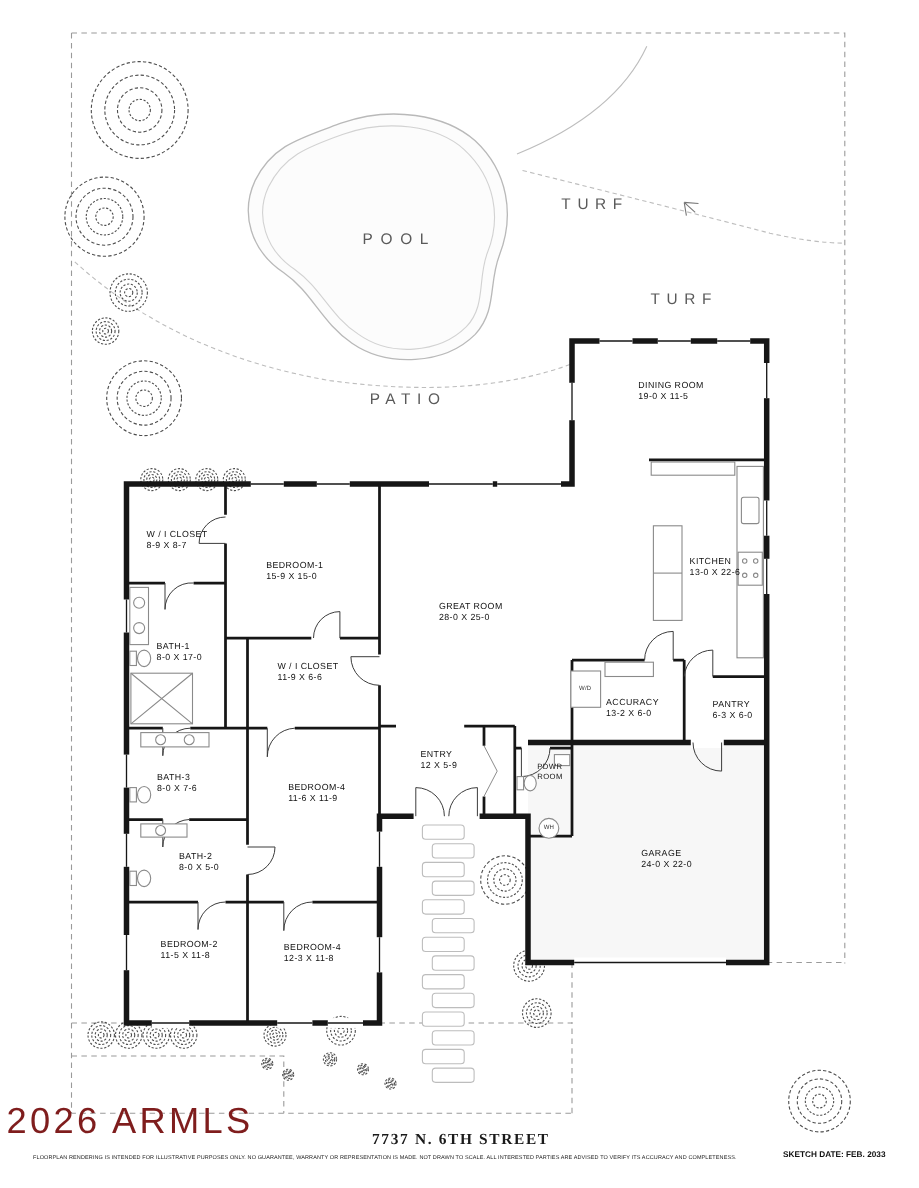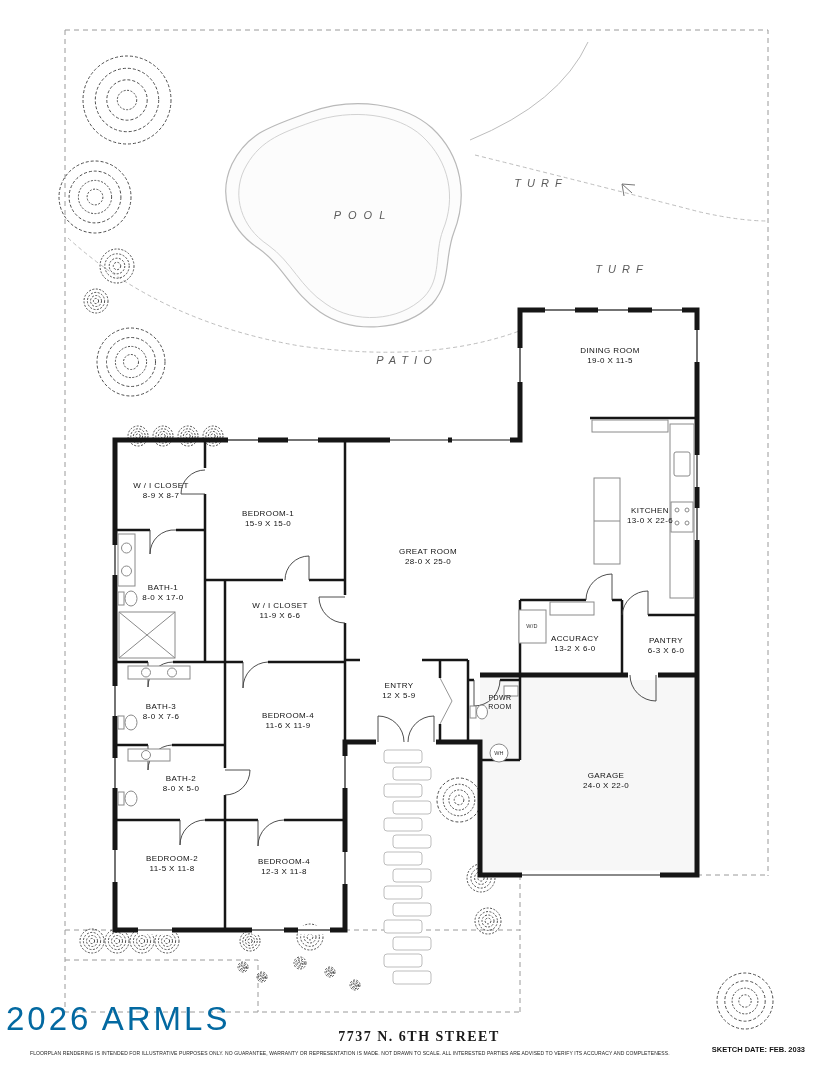--- a/index.html
+++ b/index.html
@@ -1,27 +1,27 @@
 <!DOCTYPE html>
 <html><head>
 <meta charset="utf-8">
 <style>
   html,body{margin:0;padding:0;background:#fff;}
   .page{position:relative;width:835px;height:1080px;background:#fff;overflow:hidden;
         font-family:"Liberation Sans",sans-serif;}
   .page svg{position:absolute;left:0;top:0;}
-  .lbl{position:absolute;transform:translateX(-50%);text-align:center;color:#111;
+  .lbl{position:absolute;transform:translateX(-50%);text-align:left;color:#111;
        font-size:8px;line-height:1.3;letter-spacing:.4px;white-space:nowrap;}
   .lbl .rn,.lbl .rd{display:block;}
-  .outdoor{position:absolute;transform:translateX(-50%);color:#5a5a5a;font-size:11px;
-       letter-spacing:6px;white-space:nowrap;font-style:italic;}
+  .outdoor{position:absolute;transform:translateX(-50%);color:#5a5a5a;font-size:14px;
+       letter-spacing:6px;white-space:nowrap;}
   .tinylbl{position:absolute;transform:translate(-50%,-50%);font-size:5.5px;color:#333;
        letter-spacing:.2px;white-space:nowrap;}
   .watermark{position:absolute;left:6px;top:1000px;font-size:33px;letter-spacing:3px;
-       color:#0369a1;font-family:"Liberation Sans",sans-serif;}
+       color:#7f1d1d;font-family:"Liberation Sans",sans-serif;}
   .address{position:absolute;left:395px;top:1029px;transform:translateX(-50%);
        font-family:"Liberation Serif",serif;font-weight:bold;font-size:14px;
        letter-spacing:1.5px;color:#1a1a1a;white-space:nowrap;margin-left:24px;}
   .sketch-date{position:absolute;right:30px;top:1045px;font-size:7.5px;font-weight:bold;
        color:#111;white-space:nowrap;}
   .disclaimer{position:absolute;left:30px;top:1050px;font-size:5px;color:#222;
        letter-spacing:.1px;white-space:nowrap;}
 </style>
 </head>
 <body>
@@ -305,21 +305,21 @@
 
     <rect x="504" y="686" width="14" height="10"></rect>
     <rect x="470" y="706" width="6" height="12"></rect>
     <ellipse cx="482" cy="712" rx="5.5" ry="7"></ellipse>
   </g>
 </svg>
 
 <div class="outdoor" style="left:363px;top:209px;letter-spacing:7px;">POOL</div>
 <div class="outdoor" style="left:541px;top:177px;">TURF</div>
 <div class="outdoor" style="left:622px;top:263px;">TURF</div>
-<div class="outdoor" style="left:371px;top:354px;margin-left:36px;">PATIO</div>
+<div class="outdoor" style="left:371px;top:354px;">PATIO</div>
 
 <div class="lbl" style="left:610px;top:346px">
   <span class="rn">DINING ROOM</span>
   <span class="rd">19-0  X  11-5</span>
 </div>
 <div class="lbl" style="left:161px;top:481px">
   <span class="rn">W / I  CLOSET</span>
   <span class="rd">8-9  X  8-7</span>
 </div>
 <div class="lbl" style="left:268px;top:509px">

